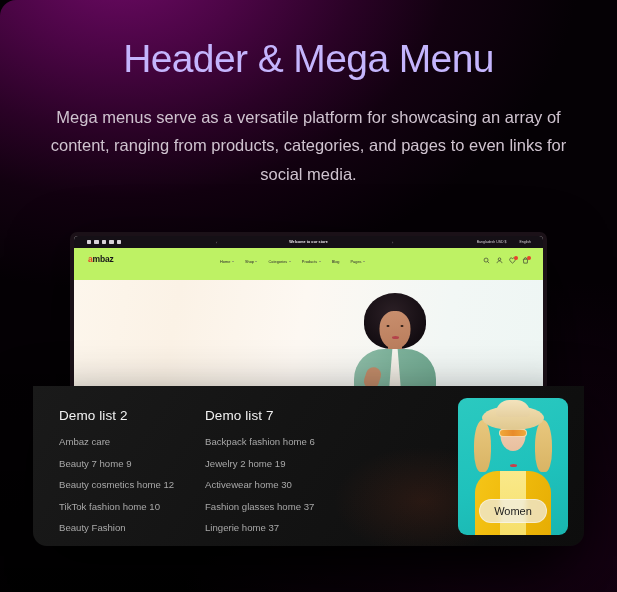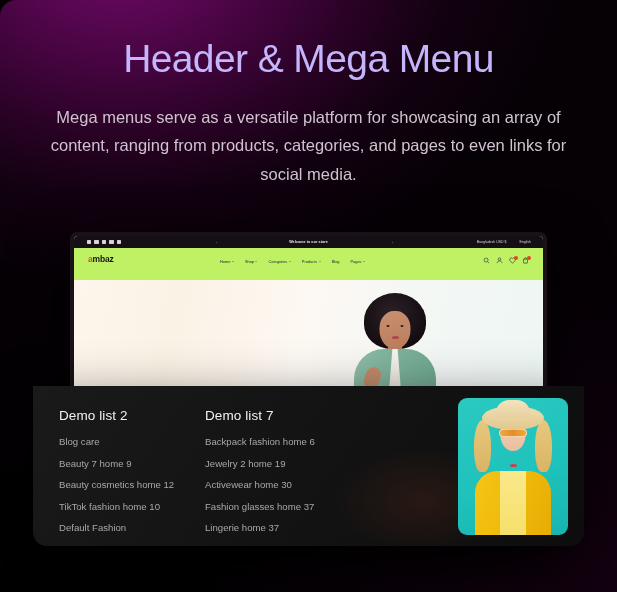--- a/index.html
+++ b/index.html
@@ -440,25 +440,25 @@
         </div>
       </div>
 
     </div>
   </div>
 
   <div id="mega-menu">
 
     <div class="menu-col">
       <div class="menu-col-title">Demo list 2</div>
-      <div class="menu-link">Blog care</div>
+      <div class="menu-link">Ambaz care</div>
       <div class="menu-link">Beauty 7 home 9</div>
       <div class="menu-link">Beauty cosmetics home 12</div>
       <div class="menu-link">TikTok fashion home 10</div>
-      <div class="menu-link">Default Fashion</div>
+      <div class="menu-link">Beauty Fashion</div>
     </div>
 
     <div class="menu-col">
       <div class="menu-col-title">Demo list 7</div>
       <div class="menu-link">Backpack fashion home 6</div>
       <div class="menu-link">Jewelry 2 home 19</div>
       <div class="menu-link">Activewear home 30</div>
       <div class="menu-link">Fashion glasses home 37</div>
       <div class="menu-link">Lingerie home 37</div>
     </div>
@@ -470,20 +470,21 @@
         <i class="pw-hair-r"></i>
         <i class="pw-face">
           <i class="pw-lip"></i>
         </i>
         <i class="pw-glass"></i>
         <i class="pw-hat"></i>
         <i class="pw-hat-top"></i>
         <i class="pw-body">
           <i class="pw-inner"></i>
         </i>
+        <span class="promo-label">Women</span>
       </div>
 
 
     </div>
   </div>
 
   <div id="bg-vignette"></div>
 </div>
 
 </body></html>

